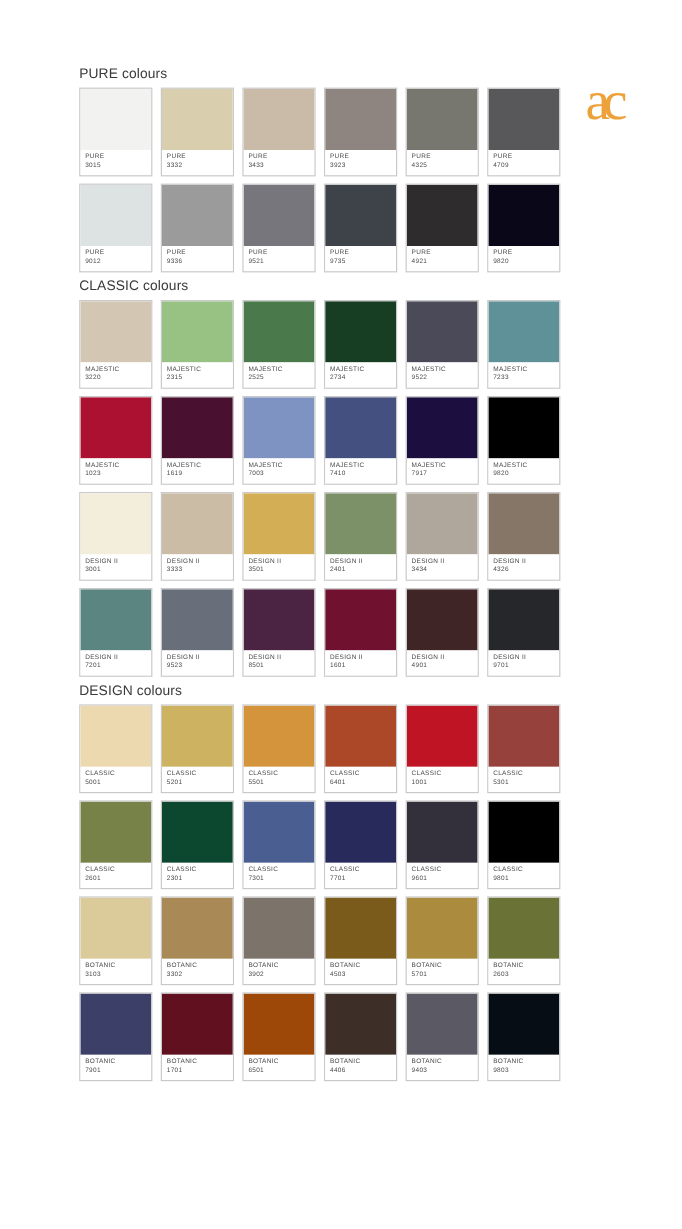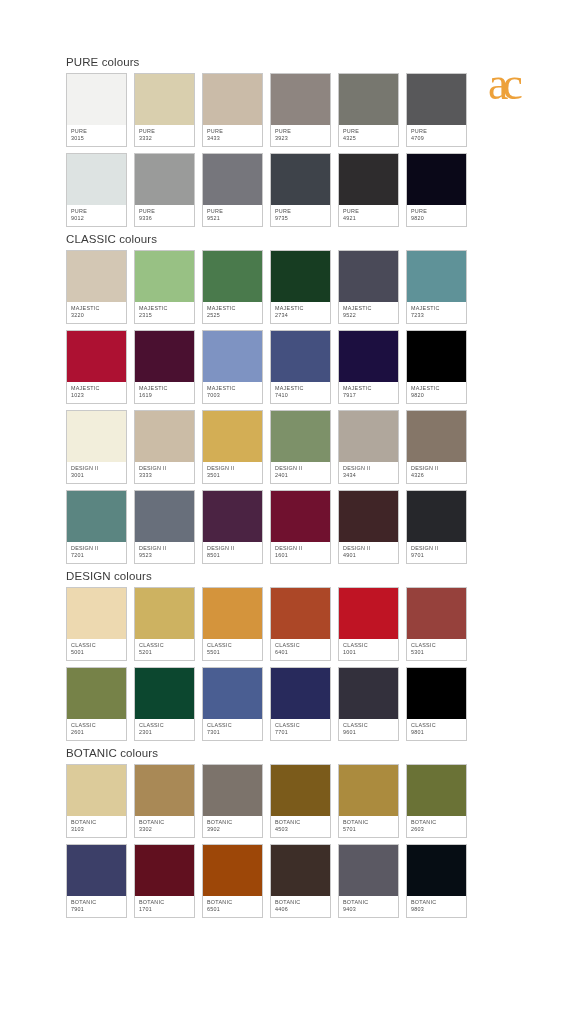--- a/index.html
+++ b/index.html
@@ -488,21 +488,20 @@
         <div class="swatch">
           <div class="swatch-color" style="background: rgb(0, 0, 0);"></div>
           <div class="swatch-label">
             <div class="swatch-name">CLASSIC</div>
             <div class="swatch-code">9801</div>
           </div>
         </div>
       </div>
     </div>
     <div class="section">
-      <div class="section-title">BOTANIC colours</div>
       <div class="row">
         <div class="swatch">
           <div class="swatch-color" style="background: rgb(220, 203, 154);"></div>
           <div class="swatch-label">
             <div class="swatch-name">BOTANIC</div>
             <div class="swatch-code">3103</div>
           </div>
         </div>
         <div class="swatch">
           <div class="swatch-color" style="background: rgb(169, 137, 86);"></div>

